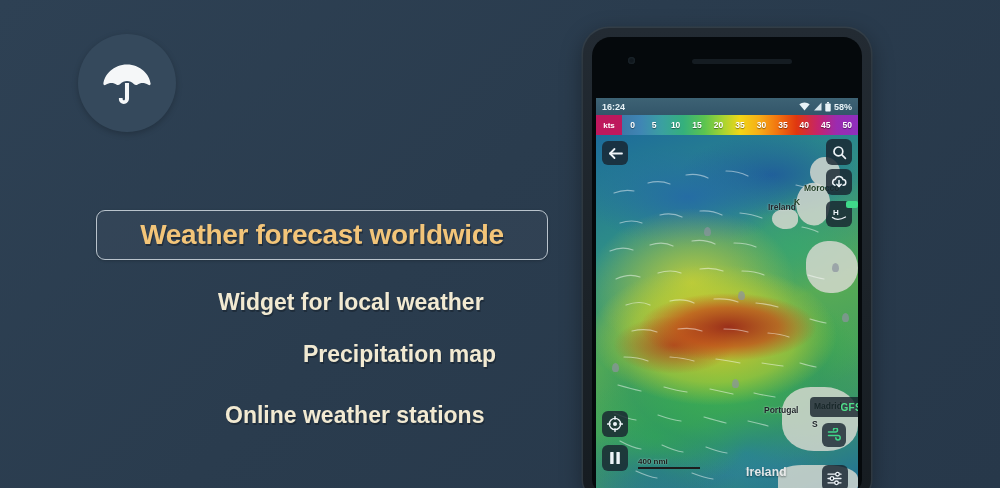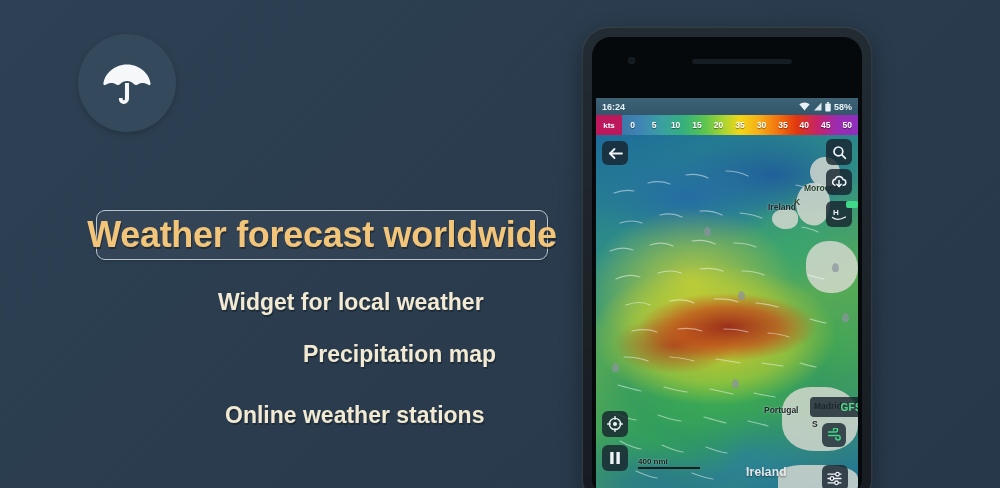--- a/index.html
+++ b/index.html
@@ -21,21 +21,21 @@
   .badge svg{width:54px;height:54px;display:block;}
 
   .title-box{
     position:absolute;left:96px;top:210px;width:450px;height:48px;
     border:1.5px solid #b9c3cc;border-radius:9px;
     background:rgba(255,255,255,.035);
     display:flex;align-items:center;justify-content:center;
     box-shadow:0 1px 3px rgba(0,0,0,.2);
   }
   .title-text{
-    font-size:36px;font-weight:bold;color:#f3c579;letter-spacing:-.3px;
+    font-size:28px;font-weight:bold;color:#f3c579;letter-spacing:-.3px;
     text-shadow:1px 2px 0 rgba(20,30,40,.55);white-space:nowrap;text-align:right;
   }
   .feature{
     position:absolute;font-size:23px;font-weight:bold;color:#f2ead2;
     text-shadow:1px 2px 0 rgba(20,30,40,.5);white-space:nowrap;
   }
   .f1{left:218px;top:280px;margin-top:9px;}
   .f2{left:303px;top:341px;}
   .f3{left:225px;top:402px;}
 

